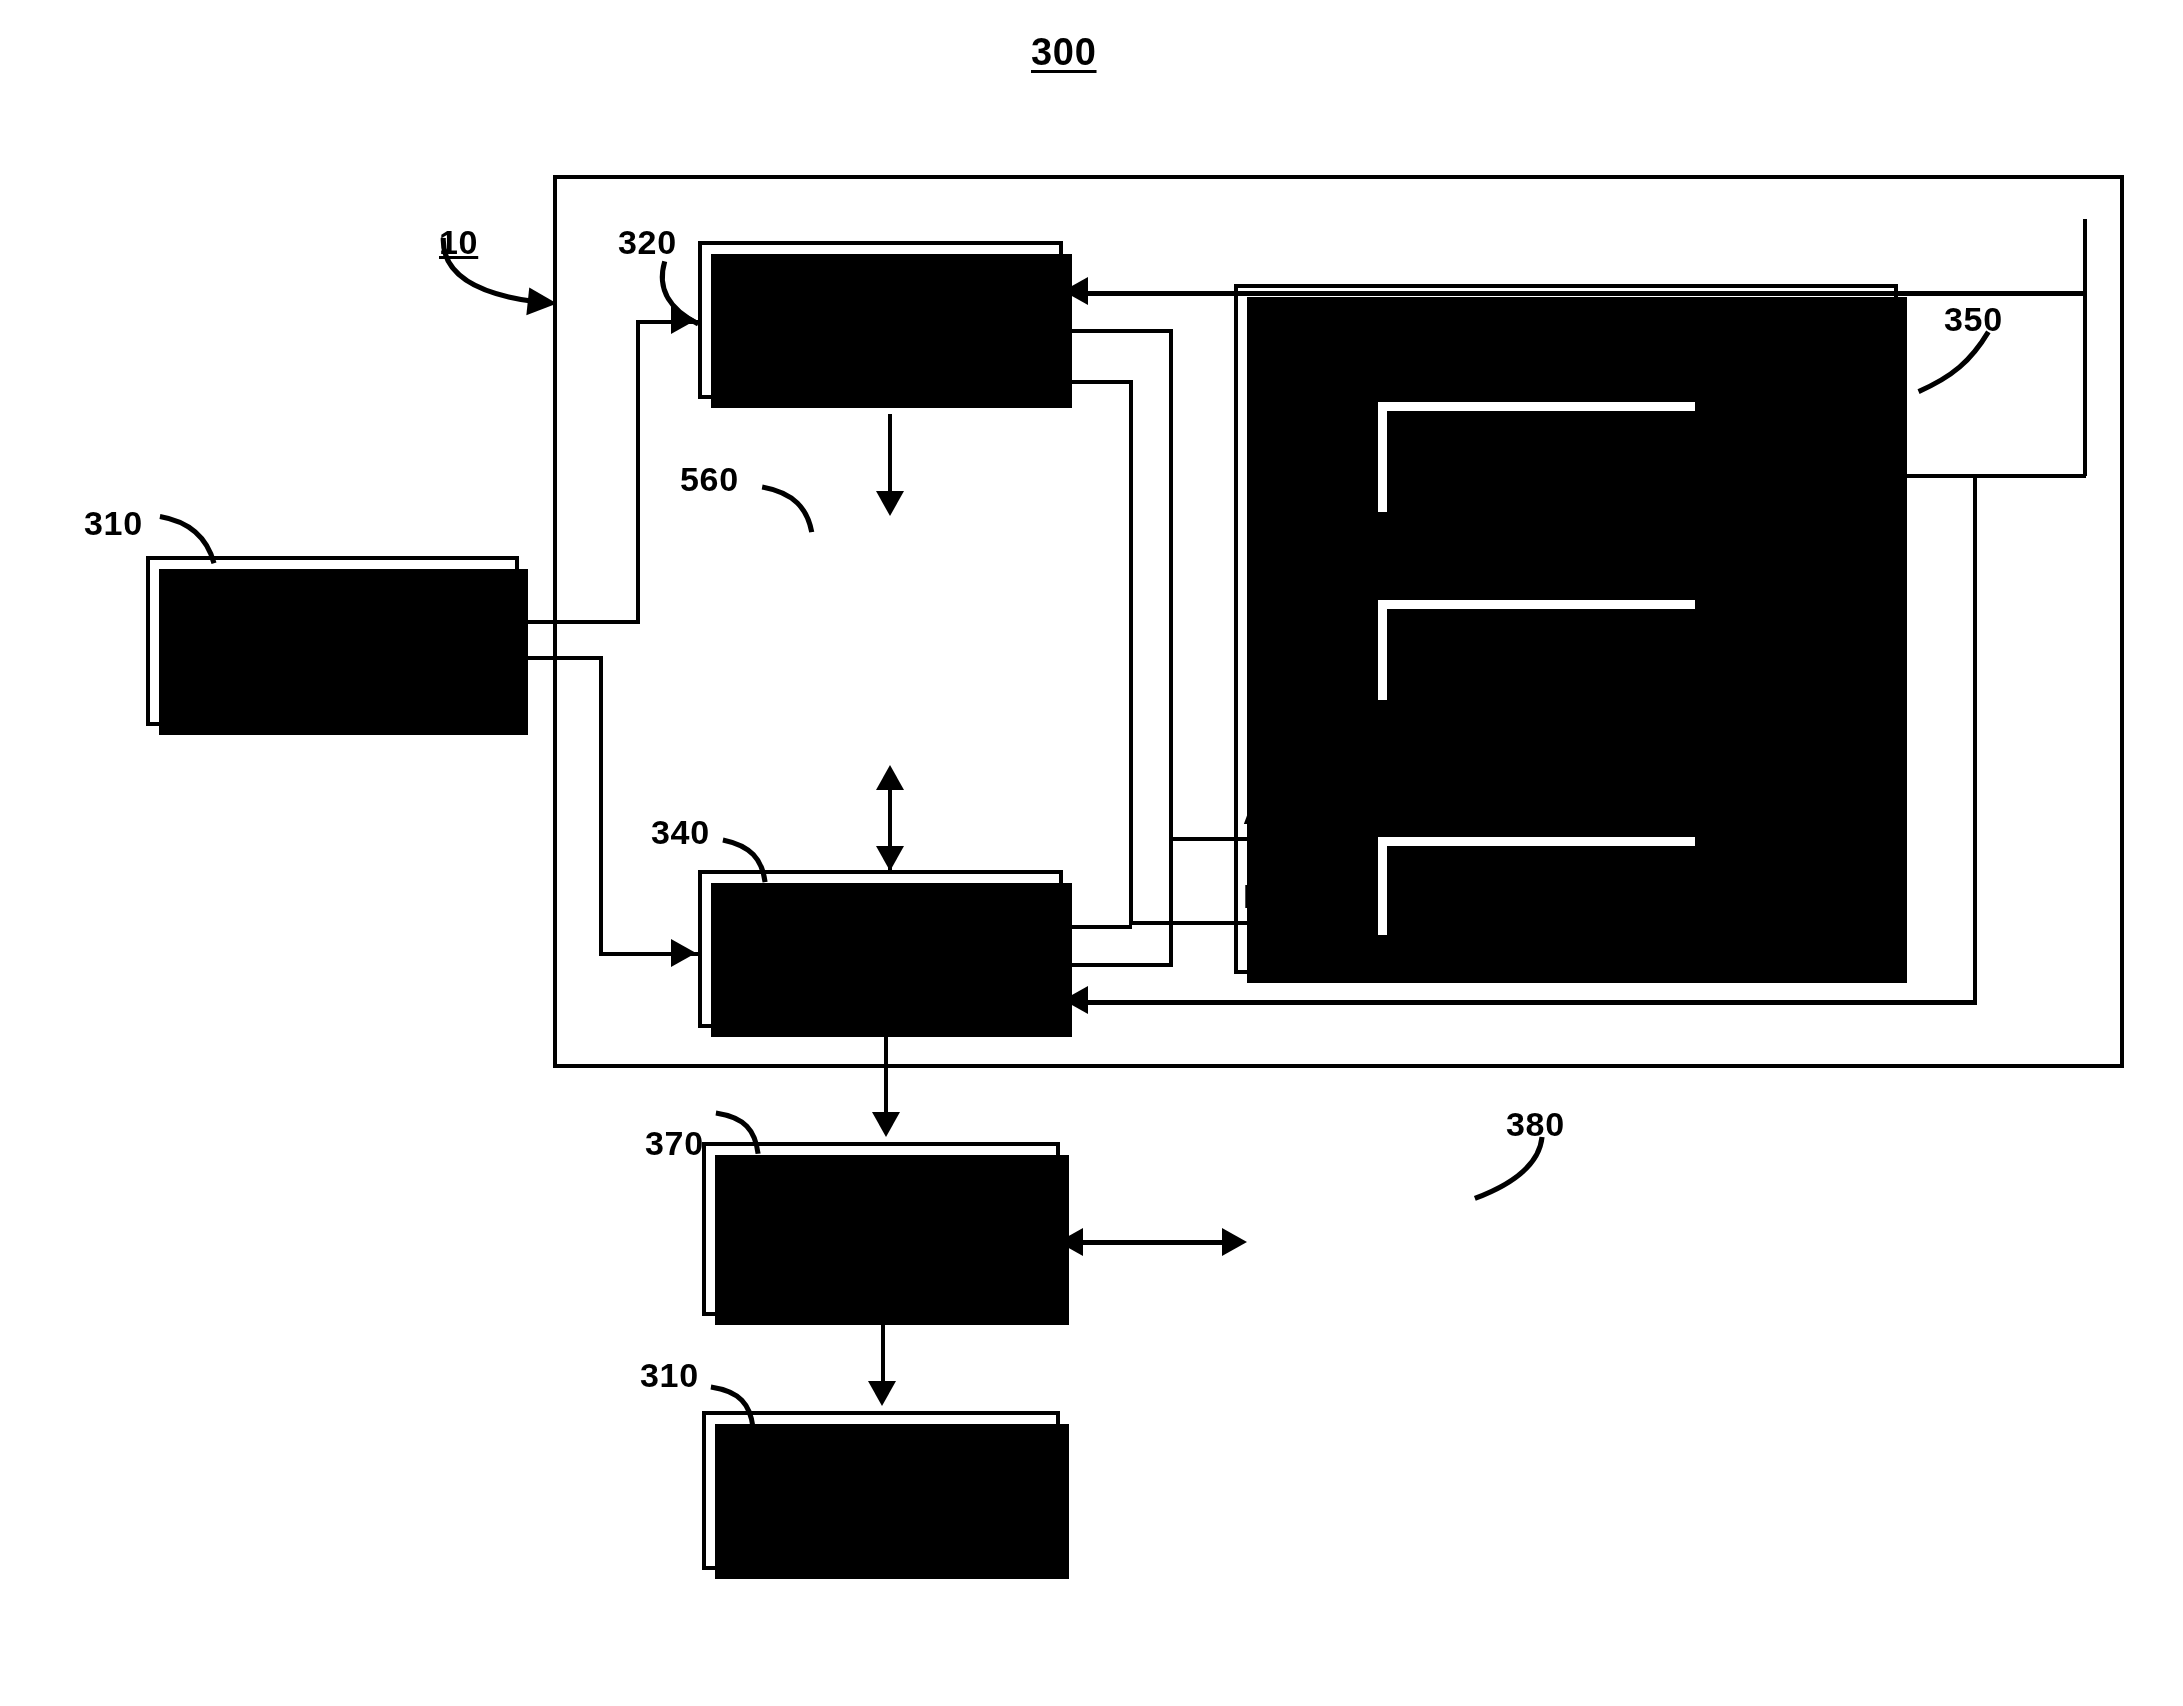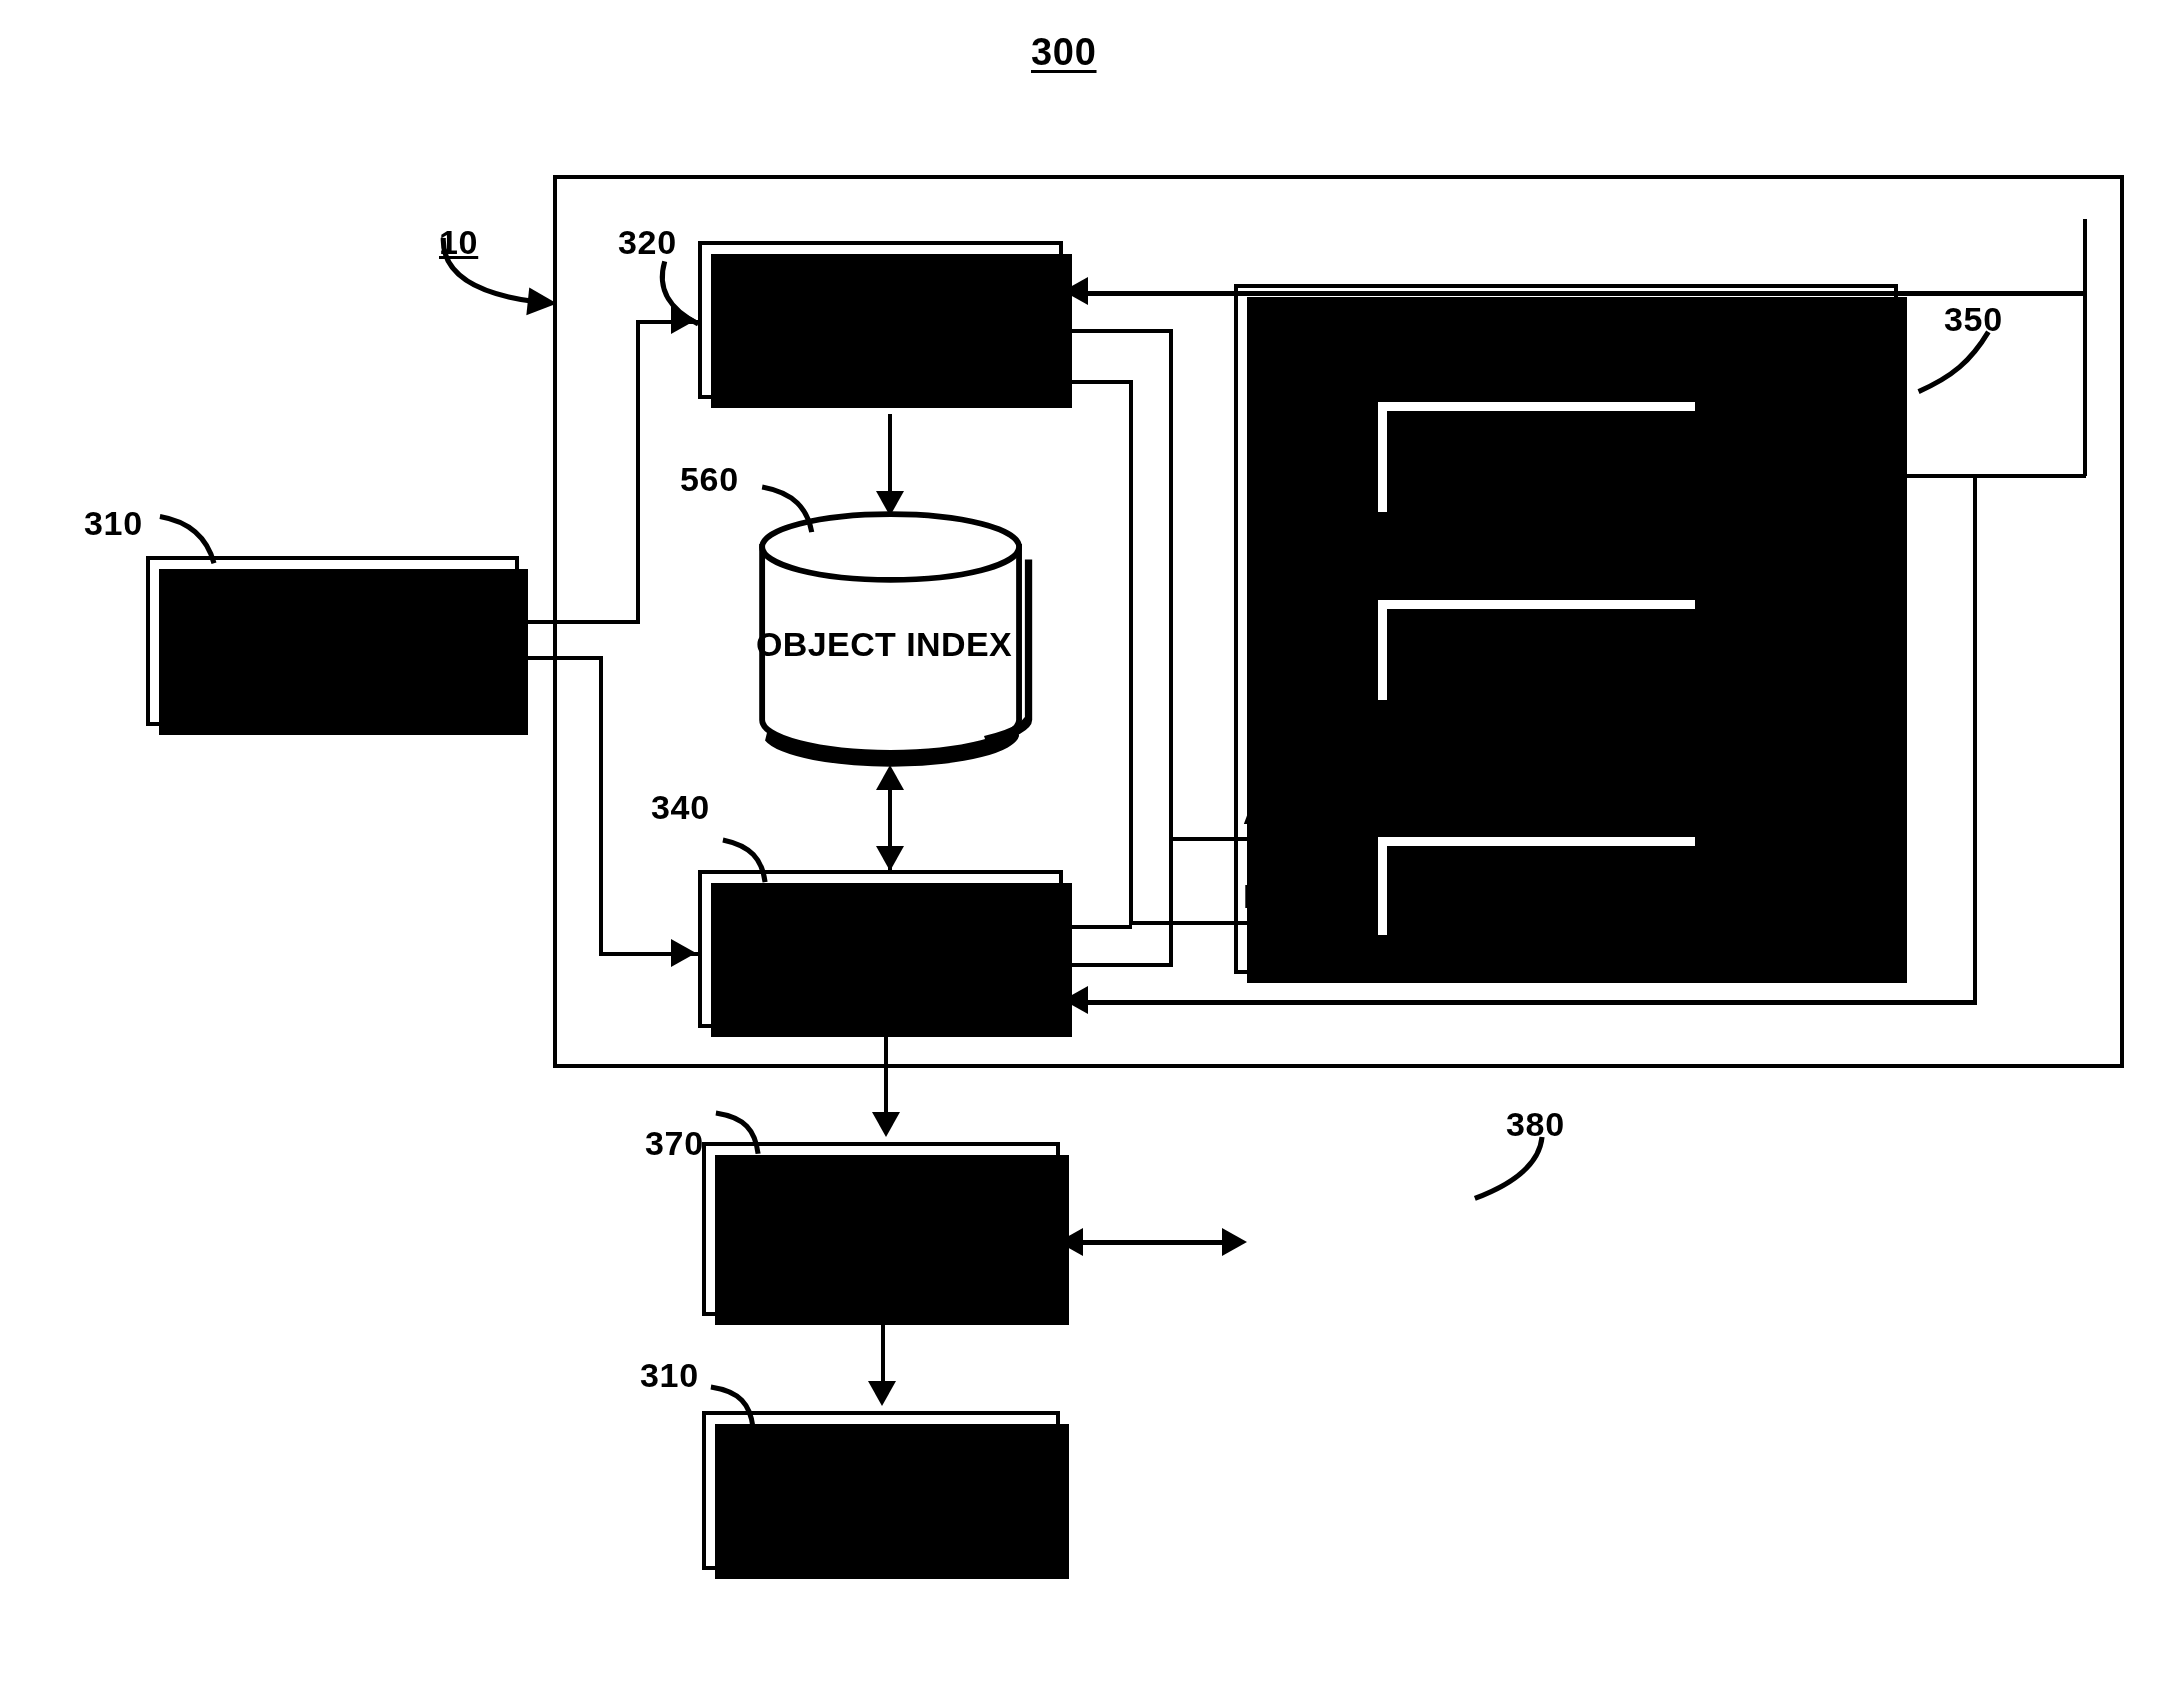--- a/index.html
+++ b/index.html
@@ -111,33 +111,20 @@
   <div class="box shadowed" style="left:146px;top:556px;width:373px;height:170px;font-size:34px;font-weight:700;">
     <span class="ln">SOURCE</span>
     <span class="ln">OBJECT</span>
   </div>
 
   <div class="box shadowed" style="left:698px;top:241px;width:365px;height:158px;font-size:34px;font-weight:700;">
     <span class="ln">CLUSTERING</span>
     <span class="ln">MODULE</span>
   </div>
 
-  <div class="cyl" style="left:746px;top:501px;width:289px;height:256px;">
-    <svg width="314" height="281" viewBox="0 0 430 385">
-      <path d="M 22 63 L 22 300 A 176 45 0 0 0 374 300 L 374 63 Z" fill="#ffffff" stroke="#000000" stroke-width="8"></path>
-      <path d="M 374 90 L 374 300 A 176 45 0 0 1 300 337 L 300 337 A 176 45 0 0 0 374 300 Z" fill="#000000"></path>
-      <path d="M 30 312 A 176 45 0 0 0 372 306 L 374 322 A 176 45 0 0 1 26 328 Z" fill="#000000"></path>
-      <path d="M 382 80 L 392 80 L 392 300 A 176 45 0 0 1 330 334 L 326 322 A 176 45 0 0 0 382 296 Z" fill="#000000"></path>
-      <ellipse cx="198" cy="63" rx="176" ry="45" fill="#ffffff" stroke="#000000" stroke-width="8"></ellipse>
-    </svg>
-    <div class="cyl-label" style="top:124px;font-size:34px;font-weight:700;left:-13px;right:0;">
-      <span class="ln">OBJECT</span>
-      <span class="ln">INDEX</span>
-    </div>
-  </div>
 
   <div class="box shadowed" style="left:698px;top:870px;width:365px;height:158px;font-size:34px;font-weight:700;">
     <span class="ln">CLASSIFIER</span>
     <span class="ln">MODULE</span>
   </div>
 
   <div class="box shadowed" style="left:1374px;top:398px;width:325px;height:118px;font-size:33px;font-weight:700;">
     <span class="ln">ENTROPY</span>
     <span class="ln">ESTIMATOR</span>
   </div>
@@ -257,21 +244,21 @@
       </svg>
   </div>
 
   <div class="ref" style="left:680px;top:460px;">560</div>
   <div class="leader" style="left:759px;top:484px;">
     <svg width="88" height="62" viewBox="0 0 120 85">
         <path d="M 4 4 C 48 12 66 34 72 66" fill="none" stroke="#000" stroke-width="7"></path>
       </svg>
   </div>
 
-  <div class="ref" style="left:651px;top:788px;">340</div>
+  <div class="ref" style="left:651px;top:813px;">340</div>
   <div class="leader" style="left:720px;top:837px;">
     <svg width="80" height="62" viewBox="0 0 110 85">
         <path d="M 4 4 C 42 12 58 30 62 62" fill="none" stroke="#000" stroke-width="7"></path>
       </svg>
   </div>
 
   <div class="ref" style="left:1944px;top:300px;">350</div>
   <div class="leader" style="left:1908px;top:329px;">
     <svg width="88" height="80" viewBox="0 0 120 110">
         <path d="M 110 4 C 86 44 60 66 14 86" fill="none" stroke="#000" stroke-width="7"></path>

